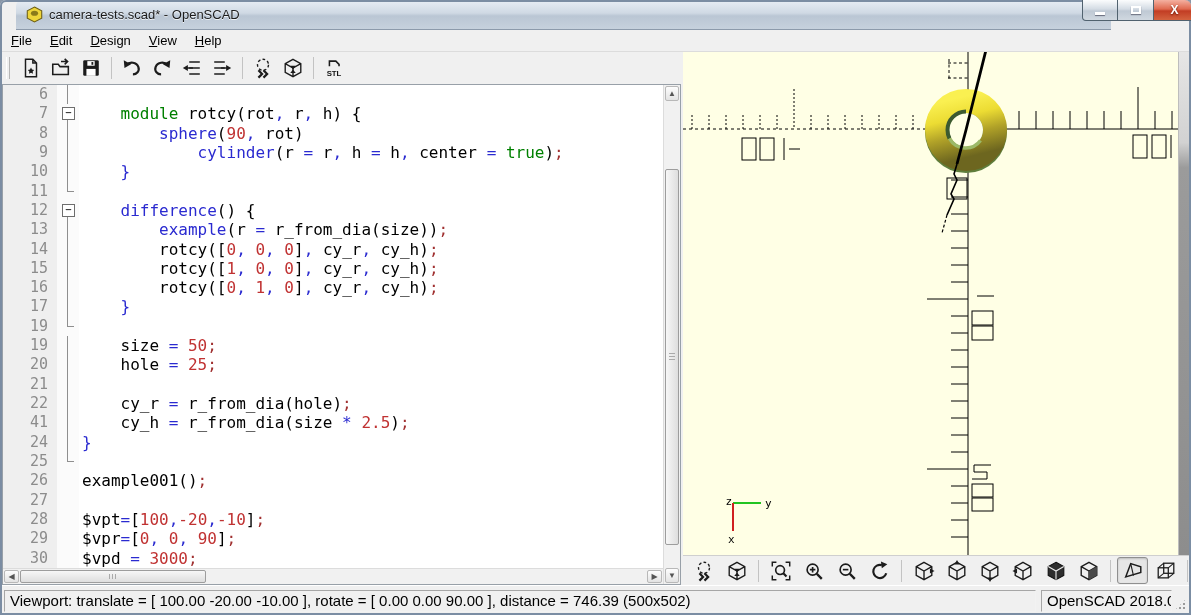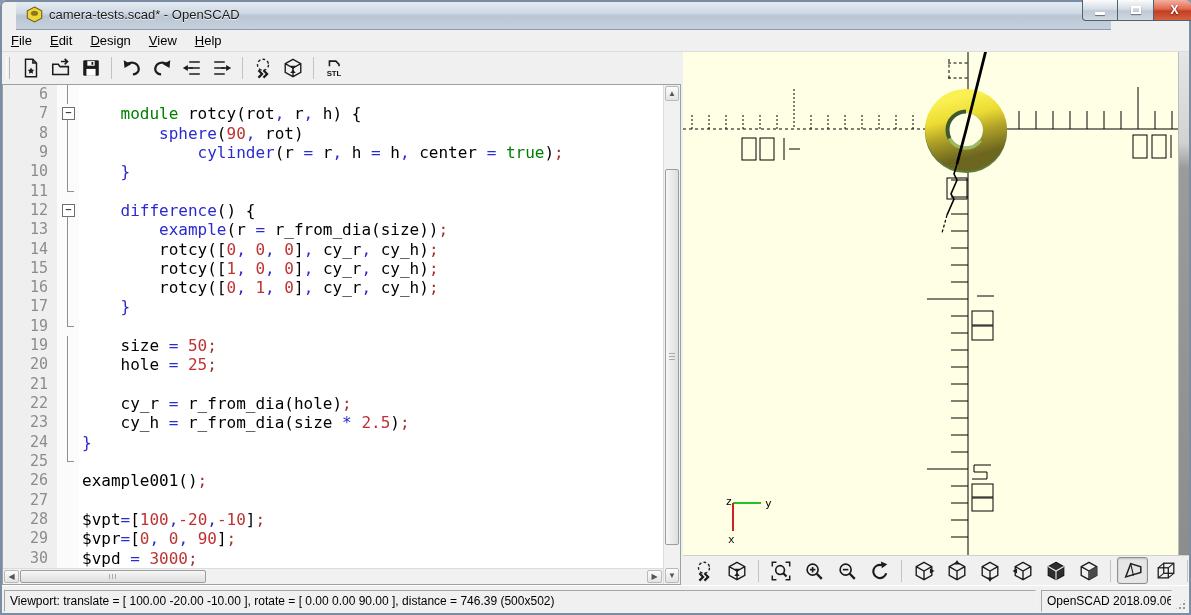--- a/index.html
+++ b/index.html
@@ -76,21 +76,21 @@
 
 
 #vtoolbar{position:absolute;left:683px;top:555px;width:506px;height:30px;background:#f0f0f0;border-top:1px solid #cfcfcf;
  display:flex;align-items:center;padding-left:4px}
 .vtbtn{width:31px;height:27px;border:1px solid transparent;background:transparent;display:flex;align-items:center;justify-content:center;margin:0 1px;cursor:default}
 .vtbtn.active{background:#e6e6e6;border:1px solid #8f8f8f;border-radius:3px;box-shadow:inset 0 1px 2px rgba(0,0,0,.18)}
 
 
 #statusbar{position:absolute;left:0;top:585px;width:1191px;height:30px;background:#f0f0f0;border-top:1px solid #fff}
 .scell{position:absolute;top:4px;height:22px;border:1px solid;border-color:#a6a6a6 #f2f2f2 #f2f2f2 #a6a6a6;
- font-size:12px;line-height:20px;padding:0 5px;color:#000;background:#f0f0f0;white-space:nowrap;overflow:hidden}
+ font-size:15px;line-height:20px;padding:0 5px;color:#000;background:#f0f0f0;white-space:nowrap;overflow:hidden}
 #status-left{left:4px;width:1032px}
 #status-right{left:1041px;width:131px;text-align:center}
 #grip{position:absolute;right:4px;bottom:4px;width:13px;height:13px;
  background-image:radial-gradient(#9a9a9a 1px,transparent 1.3px);background-size:4px 4px;
  clip-path:polygon(100% 0,100% 100%,0 100%)}
 </style>
 </head>
 <body>
 
 <svg width="0" height="0" style="position:absolute" aria-hidden="true">
@@ -289,21 +289,21 @@
         <div class="crow"><span class="ln">13</span><span class="fold f-line"></span><span class="cl"><span class="tok-p">        </span><span class="tok-b">example</span><span class="tok-p">(r </span><span class="tok-o">=</span><span class="tok-p"> r_from_dia(size))</span><span class="tok-s">;</span></span></div>
         <div class="crow"><span class="ln">14</span><span class="fold f-line"></span><span class="cl"><span class="tok-p">        rotcy([</span><span class="tok-n">0</span><span class="tok-o">,</span><span class="tok-p"> </span><span class="tok-n">0</span><span class="tok-o">,</span><span class="tok-p"> </span><span class="tok-n">0</span><span class="tok-p">]</span><span class="tok-o">,</span><span class="tok-p"> cy_r</span><span class="tok-o">,</span><span class="tok-p"> cy_h)</span><span class="tok-s">;</span></span></div>
         <div class="crow"><span class="ln">15</span><span class="fold f-line"></span><span class="cl"><span class="tok-p">        rotcy([</span><span class="tok-n">1</span><span class="tok-o">,</span><span class="tok-p"> </span><span class="tok-n">0</span><span class="tok-o">,</span><span class="tok-p"> </span><span class="tok-n">0</span><span class="tok-p">]</span><span class="tok-o">,</span><span class="tok-p"> cy_r</span><span class="tok-o">,</span><span class="tok-p"> cy_h)</span><span class="tok-s">;</span></span></div>
         <div class="crow"><span class="ln">16</span><span class="fold f-line"></span><span class="cl"><span class="tok-p">        rotcy([</span><span class="tok-n">0</span><span class="tok-o">,</span><span class="tok-p"> </span><span class="tok-n">1</span><span class="tok-o">,</span><span class="tok-p"> </span><span class="tok-n">0</span><span class="tok-p">]</span><span class="tok-o">,</span><span class="tok-p"> cy_r</span><span class="tok-o">,</span><span class="tok-p"> cy_h)</span><span class="tok-s">;</span></span></div>
         <div class="crow"><span class="ln">17</span><span class="fold f-line"></span><span class="cl"><span class="tok-p">    </span><span class="tok-o">}</span></span></div>
         <div class="crow"><span class="ln">19</span><span class="fold f-end"></span><span class="cl"></span></div>
         <div class="crow"><span class="ln">19</span><span class="fold f-line"></span><span class="cl"><span class="tok-p">    size </span><span class="tok-o">=</span><span class="tok-p"> </span><span class="tok-n">50</span><span class="tok-s">;</span></span></div>
         <div class="crow"><span class="ln">20</span><span class="fold f-line"></span><span class="cl"><span class="tok-p">    hole </span><span class="tok-o">=</span><span class="tok-p"> </span><span class="tok-n">25</span><span class="tok-s">;</span></span></div>
         <div class="crow"><span class="ln">21</span><span class="fold f-line"></span><span class="cl"></span></div>
         <div class="crow"><span class="ln">22</span><span class="fold f-line"></span><span class="cl"><span class="tok-p">    cy_r </span><span class="tok-o">=</span><span class="tok-p"> r_from_dia(hole)</span><span class="tok-s">;</span></span></div>
-        <div class="crow"><span class="ln">23</span><span class="fold f-line"></span><span class="cl"><span class="tok-p">    cy_h </span><span class="tok-o">=</span><span class="tok-p"> r_from_dia(size </span><span class="tok-o">*</span><span class="tok-p"> </span><span class="tok-n">2.5</span><span class="tok-p">)</span><span class="tok-s">;</span></span></div>
+        <div class="crow"><span class="ln">41</span><span class="fold f-line"></span><span class="cl"><span class="tok-p">    cy_h </span><span class="tok-o">=</span><span class="tok-p"> r_from_dia(size </span><span class="tok-o">*</span><span class="tok-p"> </span><span class="tok-n">2.5</span><span class="tok-p">)</span><span class="tok-s">;</span></span></div>
         <div class="crow"><span class="ln">24</span><span class="fold f-line"></span><span class="cl"><span class="tok-o">}</span></span></div>
         <div class="crow"><span class="ln">25</span><span class="fold f-end"></span><span class="cl"></span></div>
         <div class="crow"><span class="ln">26</span><span class="fold f-none"></span><span class="cl"><span class="tok-p">example001()</span><span class="tok-s">;</span></span></div>
         <div class="crow"><span class="ln">27</span><span class="fold f-none"></span><span class="cl"></span></div>
         <div class="crow"><span class="ln">28</span><span class="fold f-none"></span><span class="cl"><span class="tok-p">$vpt</span><span class="tok-o">=</span><span class="tok-p">[</span><span class="tok-n">100</span><span class="tok-o">,</span><span class="tok-n">-20</span><span class="tok-o">,</span><span class="tok-n">-10</span><span class="tok-p">]</span><span class="tok-s">;</span></span></div>
         <div class="crow"><span class="ln">29</span><span class="fold f-none"></span><span class="cl"><span class="tok-p">$vpr</span><span class="tok-o">=</span><span class="tok-p">[</span><span class="tok-n">0</span><span class="tok-o">,</span><span class="tok-p"> </span><span class="tok-n">0</span><span class="tok-o">,</span><span class="tok-p"> </span><span class="tok-n">90</span><span class="tok-p">]</span><span class="tok-s">;</span></span></div>
         <div class="crow"><span class="ln">30</span><span class="fold f-none"></span><span class="cl"><span class="tok-p">$vpd </span><span class="tok-o">=</span><span class="tok-p"> </span><span class="tok-n">3000</span><span class="tok-s">;</span></span></div>
       </div>
     <div id="vscroll">
       <div class="sb-arrow" id="vs-up">▲</div>

